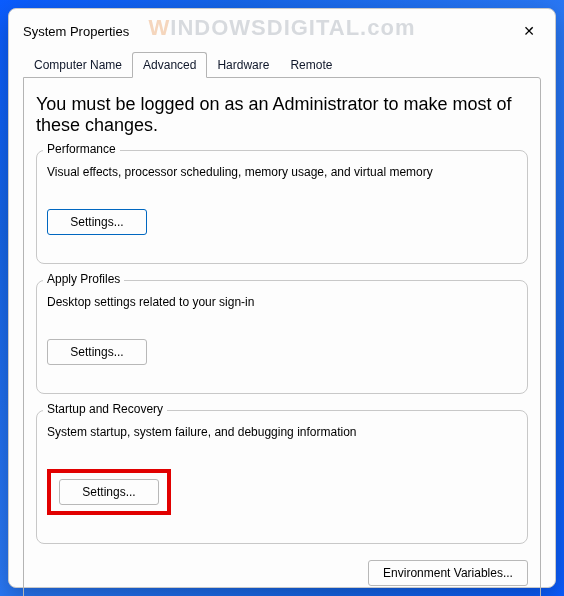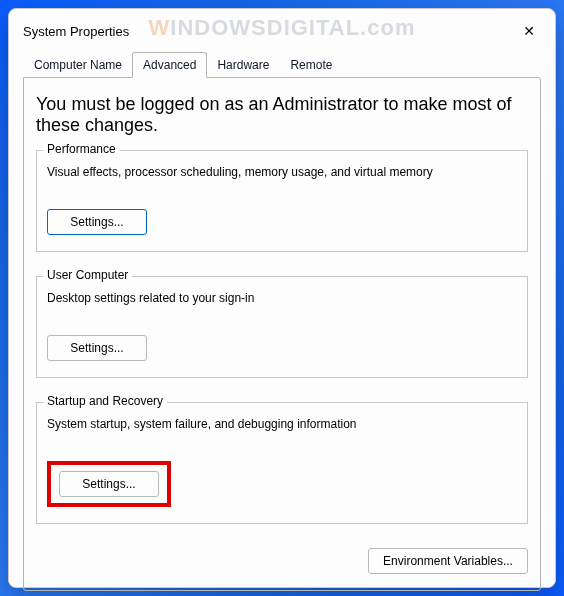--- a/index.html
+++ b/index.html
@@ -84,23 +84,23 @@
     top: 0px;
     z-index: 1;
   }
   .admin-note {
     font-size: 18px;
     color: #000;
     margin-bottom: 14px;
   }
   .groupbox {
     border: 1px solid #c8c8c8;
-    border-radius: 0;
-    margin-bottom: 24px;
-    padding: 10px 10px 16px 10px;
+    border-radius: 8px;
+    margin-bottom: 16px;
+    padding: 10px 10px 28px 10px;
     position: relative;
   }
   .groupbox .legend {
     position: absolute;
     top: -9px;
     left: 6px;
     background: #fdfdfd;
     padding: 0 4px;
     font-size: 12px;
     color: #000;
@@ -194,21 +194,21 @@
 
     <div class="groupbox">
       <div class="legend">Performance</div>
       <div class="desc">Visual effects, processor scheduling, memory usage, and virtual memory</div>
       <div class="btnrow">
         <button class="btn primary-outline">Settings...</button>
       </div>
     </div>
 
     <div class="groupbox">
-      <div class="legend">User Computer</div>
+      <div class="legend">Apply Profiles</div>
       <div class="desc">Desktop settings related to your sign-in</div>
       <div class="btnrow">
         <button class="btn">Settings...</button>
       </div>
     </div>
 
     <div class="groupbox">
       <div class="legend">Startup and Recovery</div>
       <div class="desc">System startup, system failure, and debugging information</div>
       <div class="btnrow">

